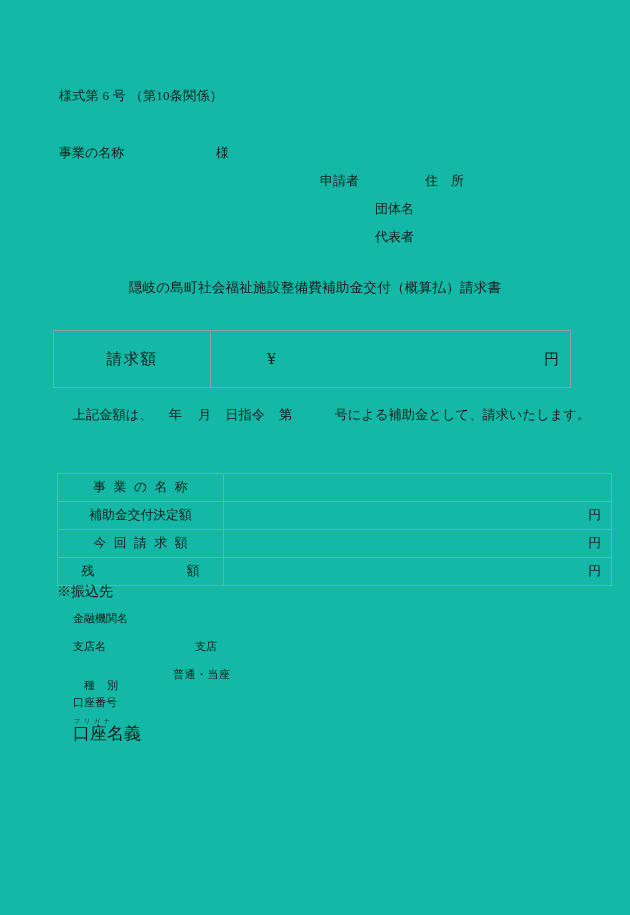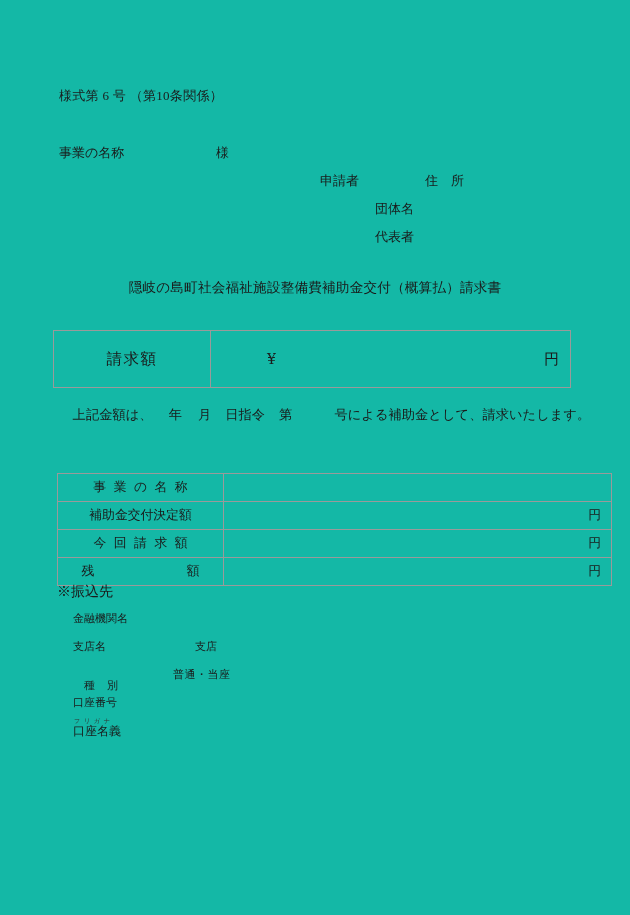--- a/index.html
+++ b/index.html
@@ -147,21 +147,21 @@
   }
   #bank-account-name-ruby {
     font-size: 6.2px;
     letter-spacing: 3.6px;
     display: block;
     margin-left: 1px;
     margin-bottom: 1px;
     color: #333;
   }
   #bank-account-name {
-    font-size: 12px;
+    font-size: 17px;
     display: block;
   }
 </style>
 </head>
 <body>
 
 <div class="page">
 
   <div class="abs t13" id="form-number">様式第 6 号 （第10条関係）</div>
 

